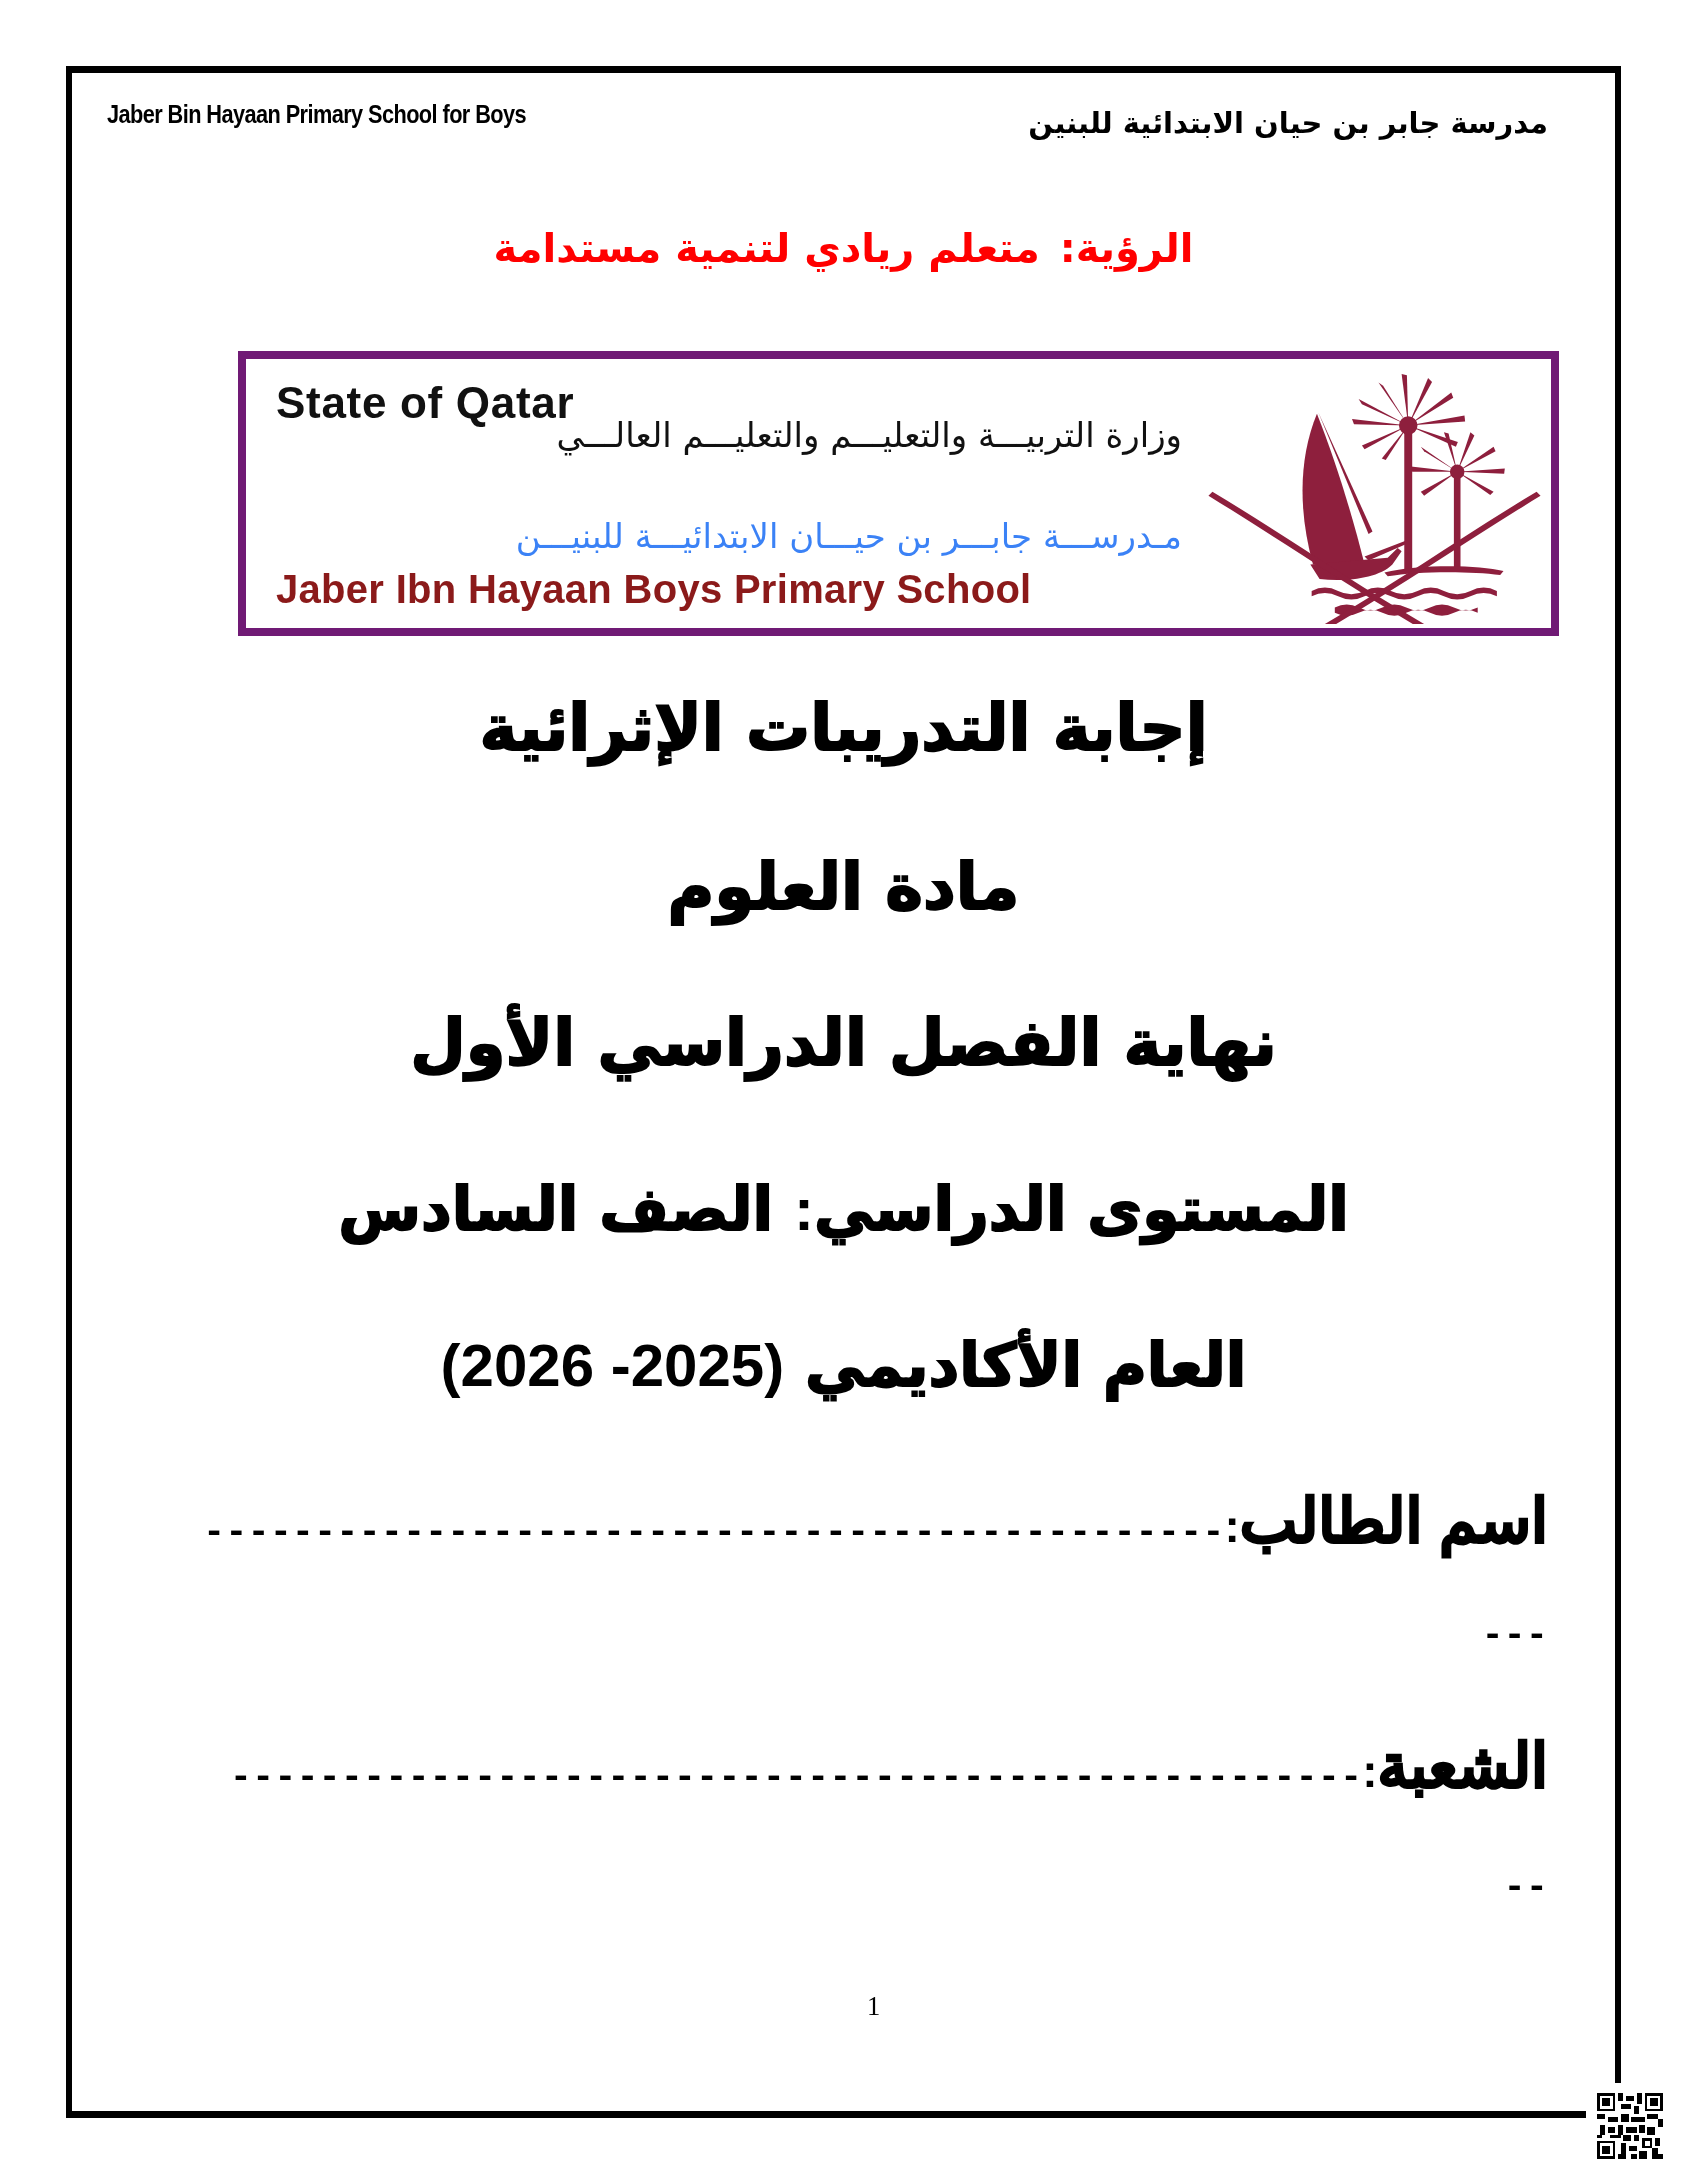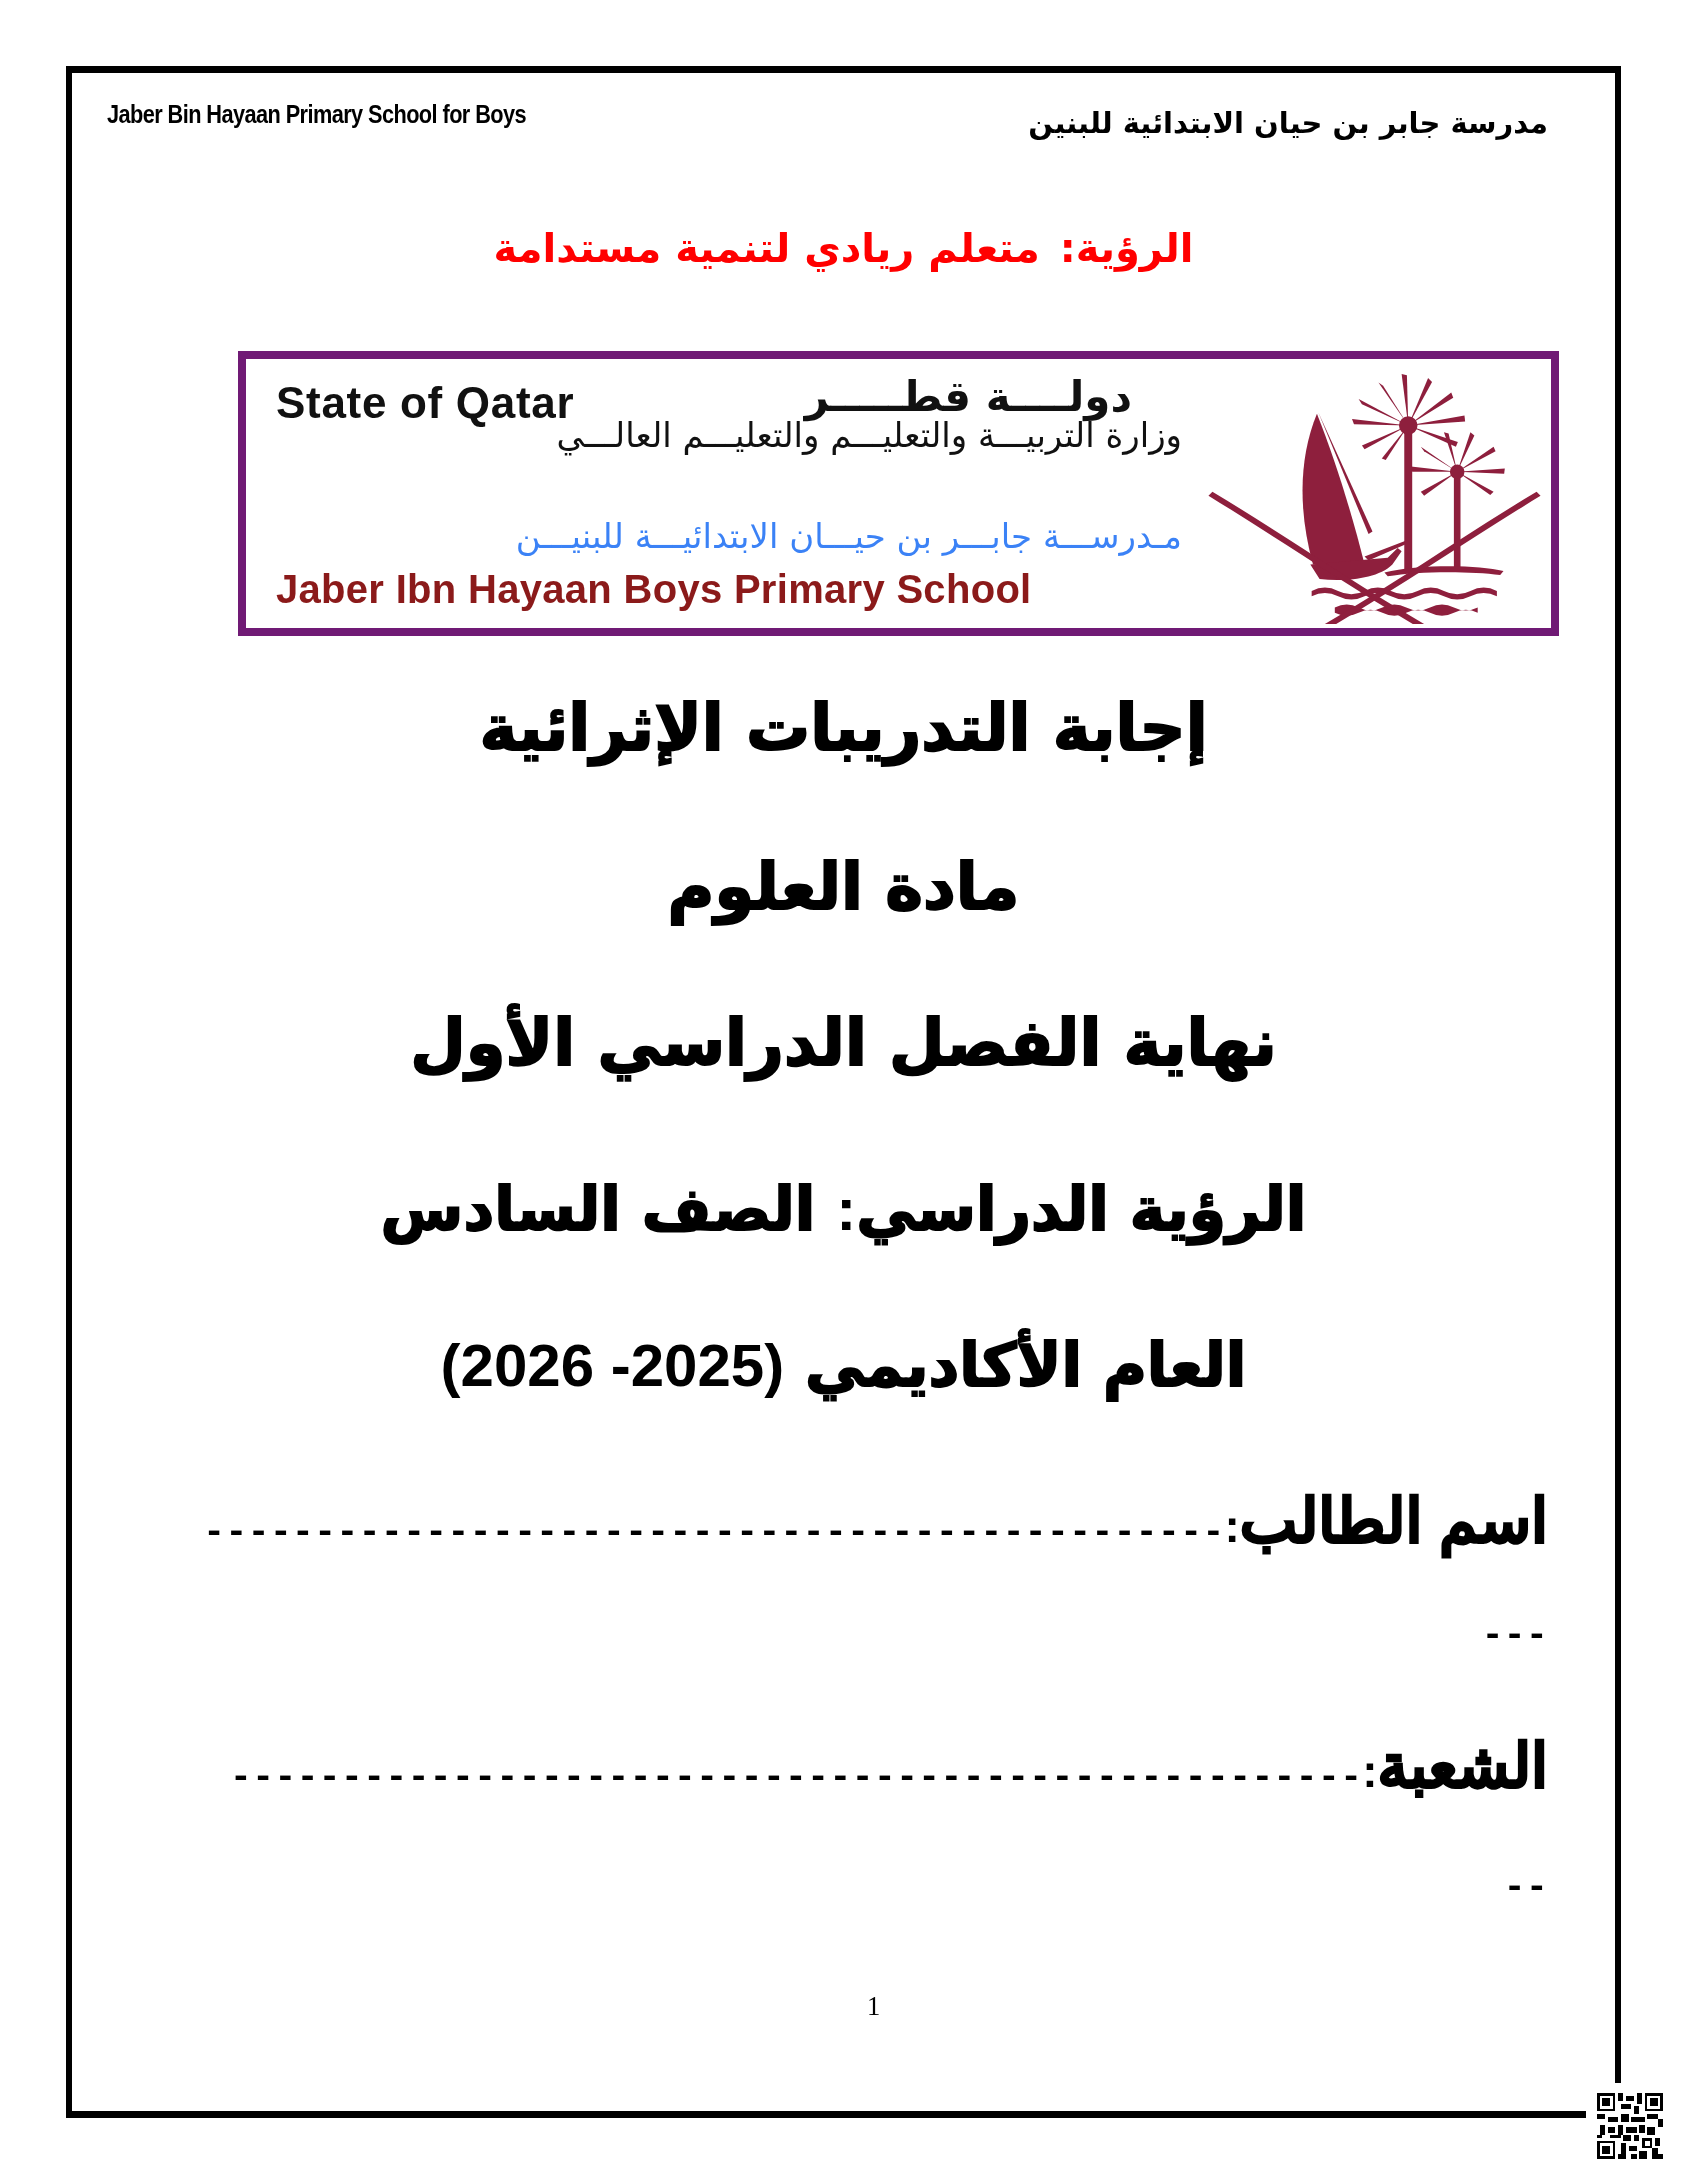--- a/index.html
+++ b/index.html
@@ -59,21 +59,20 @@
 
 <div class="abs hdr-en">Jaber Bin Hayaan Primary School  for Boys</div>
 <div class="abs hdr-ar">مدرسة جابر بن حيان الابتدائية للبنين</div>
 
 <div class="abs vision">
   <span>الرؤية:</span><span style="margin-left:0">متعلم ريادي لتنمية مستدامة</span>
 </div>
 
 <div class="abs logo">
   <div class="t state">State of Qatar</div>
-  <div class="t qatar-ar">دولــــة قطـــــر</div>
   <div class="t ministry-ar">وزارة التربيـــة والتعليـــم والتعليـــم العالـــي</div>
   <div class="t school-ar">مـدرســـة جابـــر بن حيـــان الابتدائيـــة للبنيـــن</div>
   <div class="t school-en">Jaber Ibn Hayaan Boys Primary School</div>
 
   <svg class="emblem" viewBox="0 0 530 390">
     <g fill="#8e1f3d" stroke="none">
 
       <path d="M178 72 C150 140 150 220 172 300 L250 300 C230 220 205 140 178 72 Z"></path>
       <path d="M180 70 L262 250 L256 254 Z"></path>
 
@@ -117,21 +116,21 @@
       <path d="M20 190 C120 250 220 320 340 390 L333 396 C215 326 115 258 14 196 Z"></path>
       <path d="M510 190 C410 250 310 320 190 390 L197 396 C315 326 415 258 516 196 Z"></path>
     </g>
   </svg>
 </div>
 
 <div class="abs title t1">إجابة التدريبات الإثرائية</div>
 <div class="abs title t2">مادة العلوم</div>
 <div class="abs title t3">نهاية الفصل الدراسي الأول</div>
 <div class="abs title t4">
-  <span>الرؤية الدراسي</span><span class="colon">:</span>
+  <span>المستوى الدراسي</span><span class="colon">:</span>
   <span>الصف السادس</span>
 </div>
 <div class="abs title t5">
   <span>العام الأكاديمي</span>
   <span class="yr">(2025- 2026)</span>
 </div>
 
 <div class="abs field-row name-row">
   <span class="field-label">اسم الطالب</span><span class="field-colon">:</span><span class="field-dashes">----------------------------------------------</span>
 </div>

